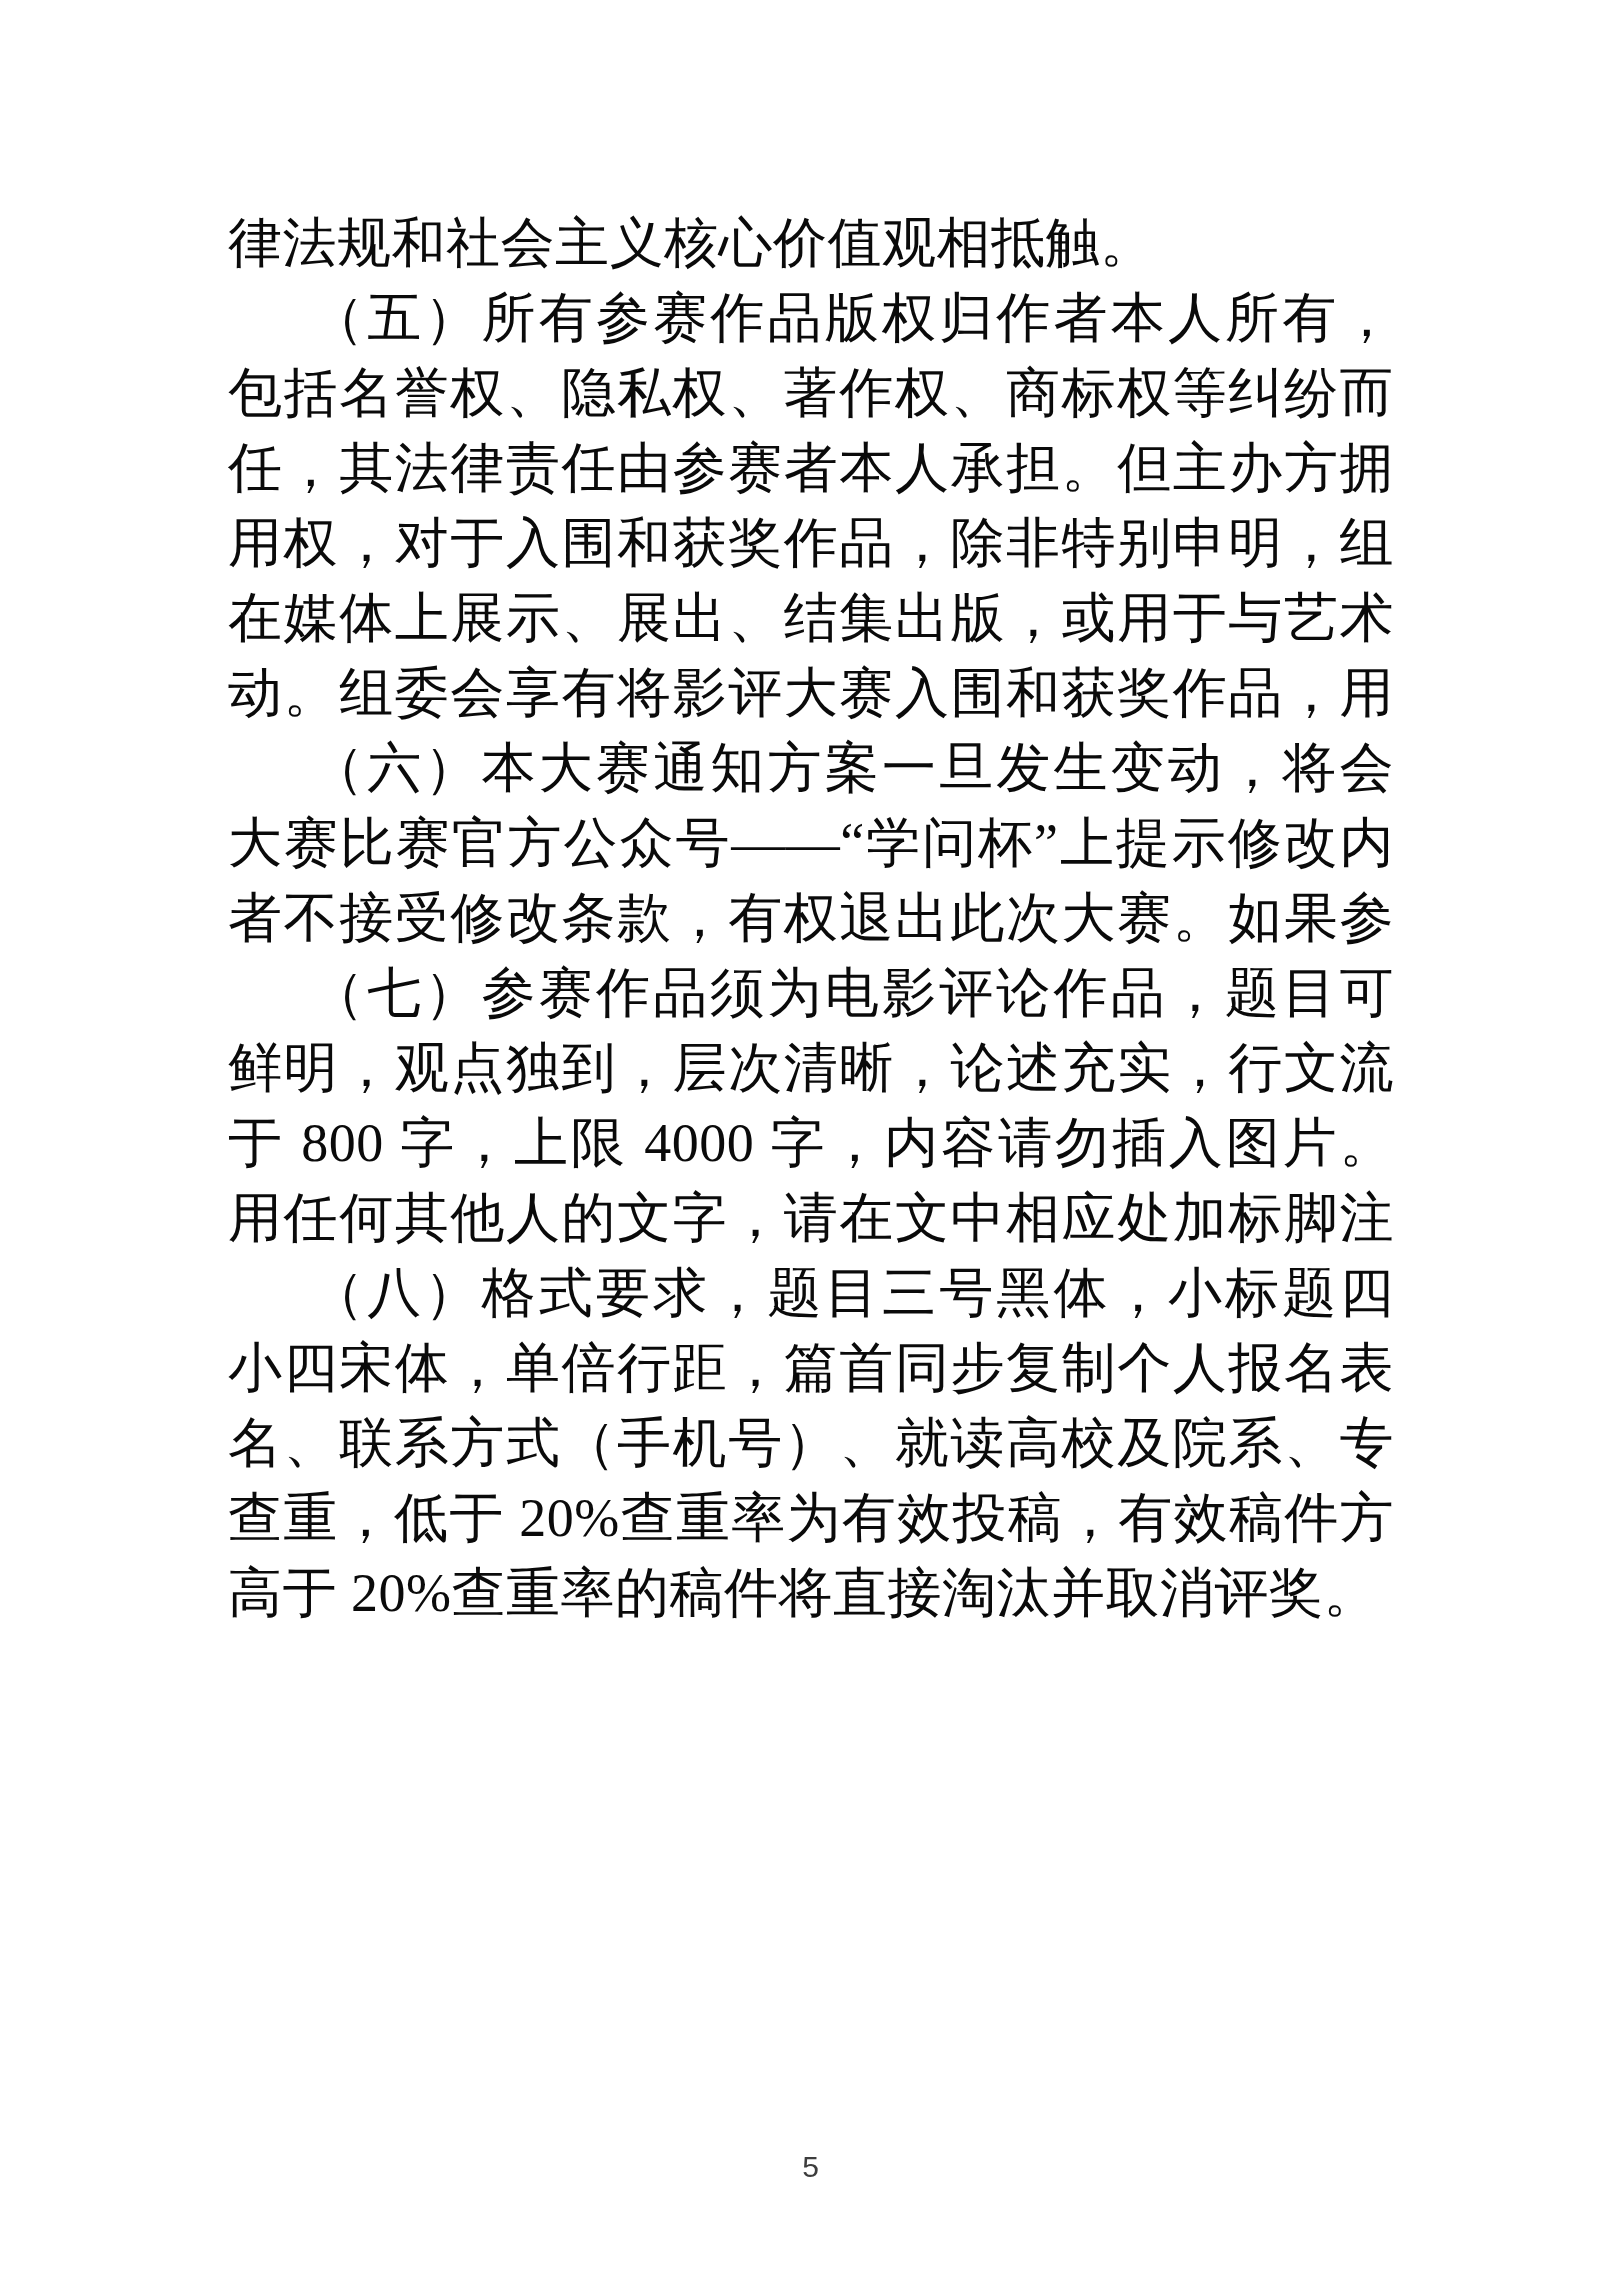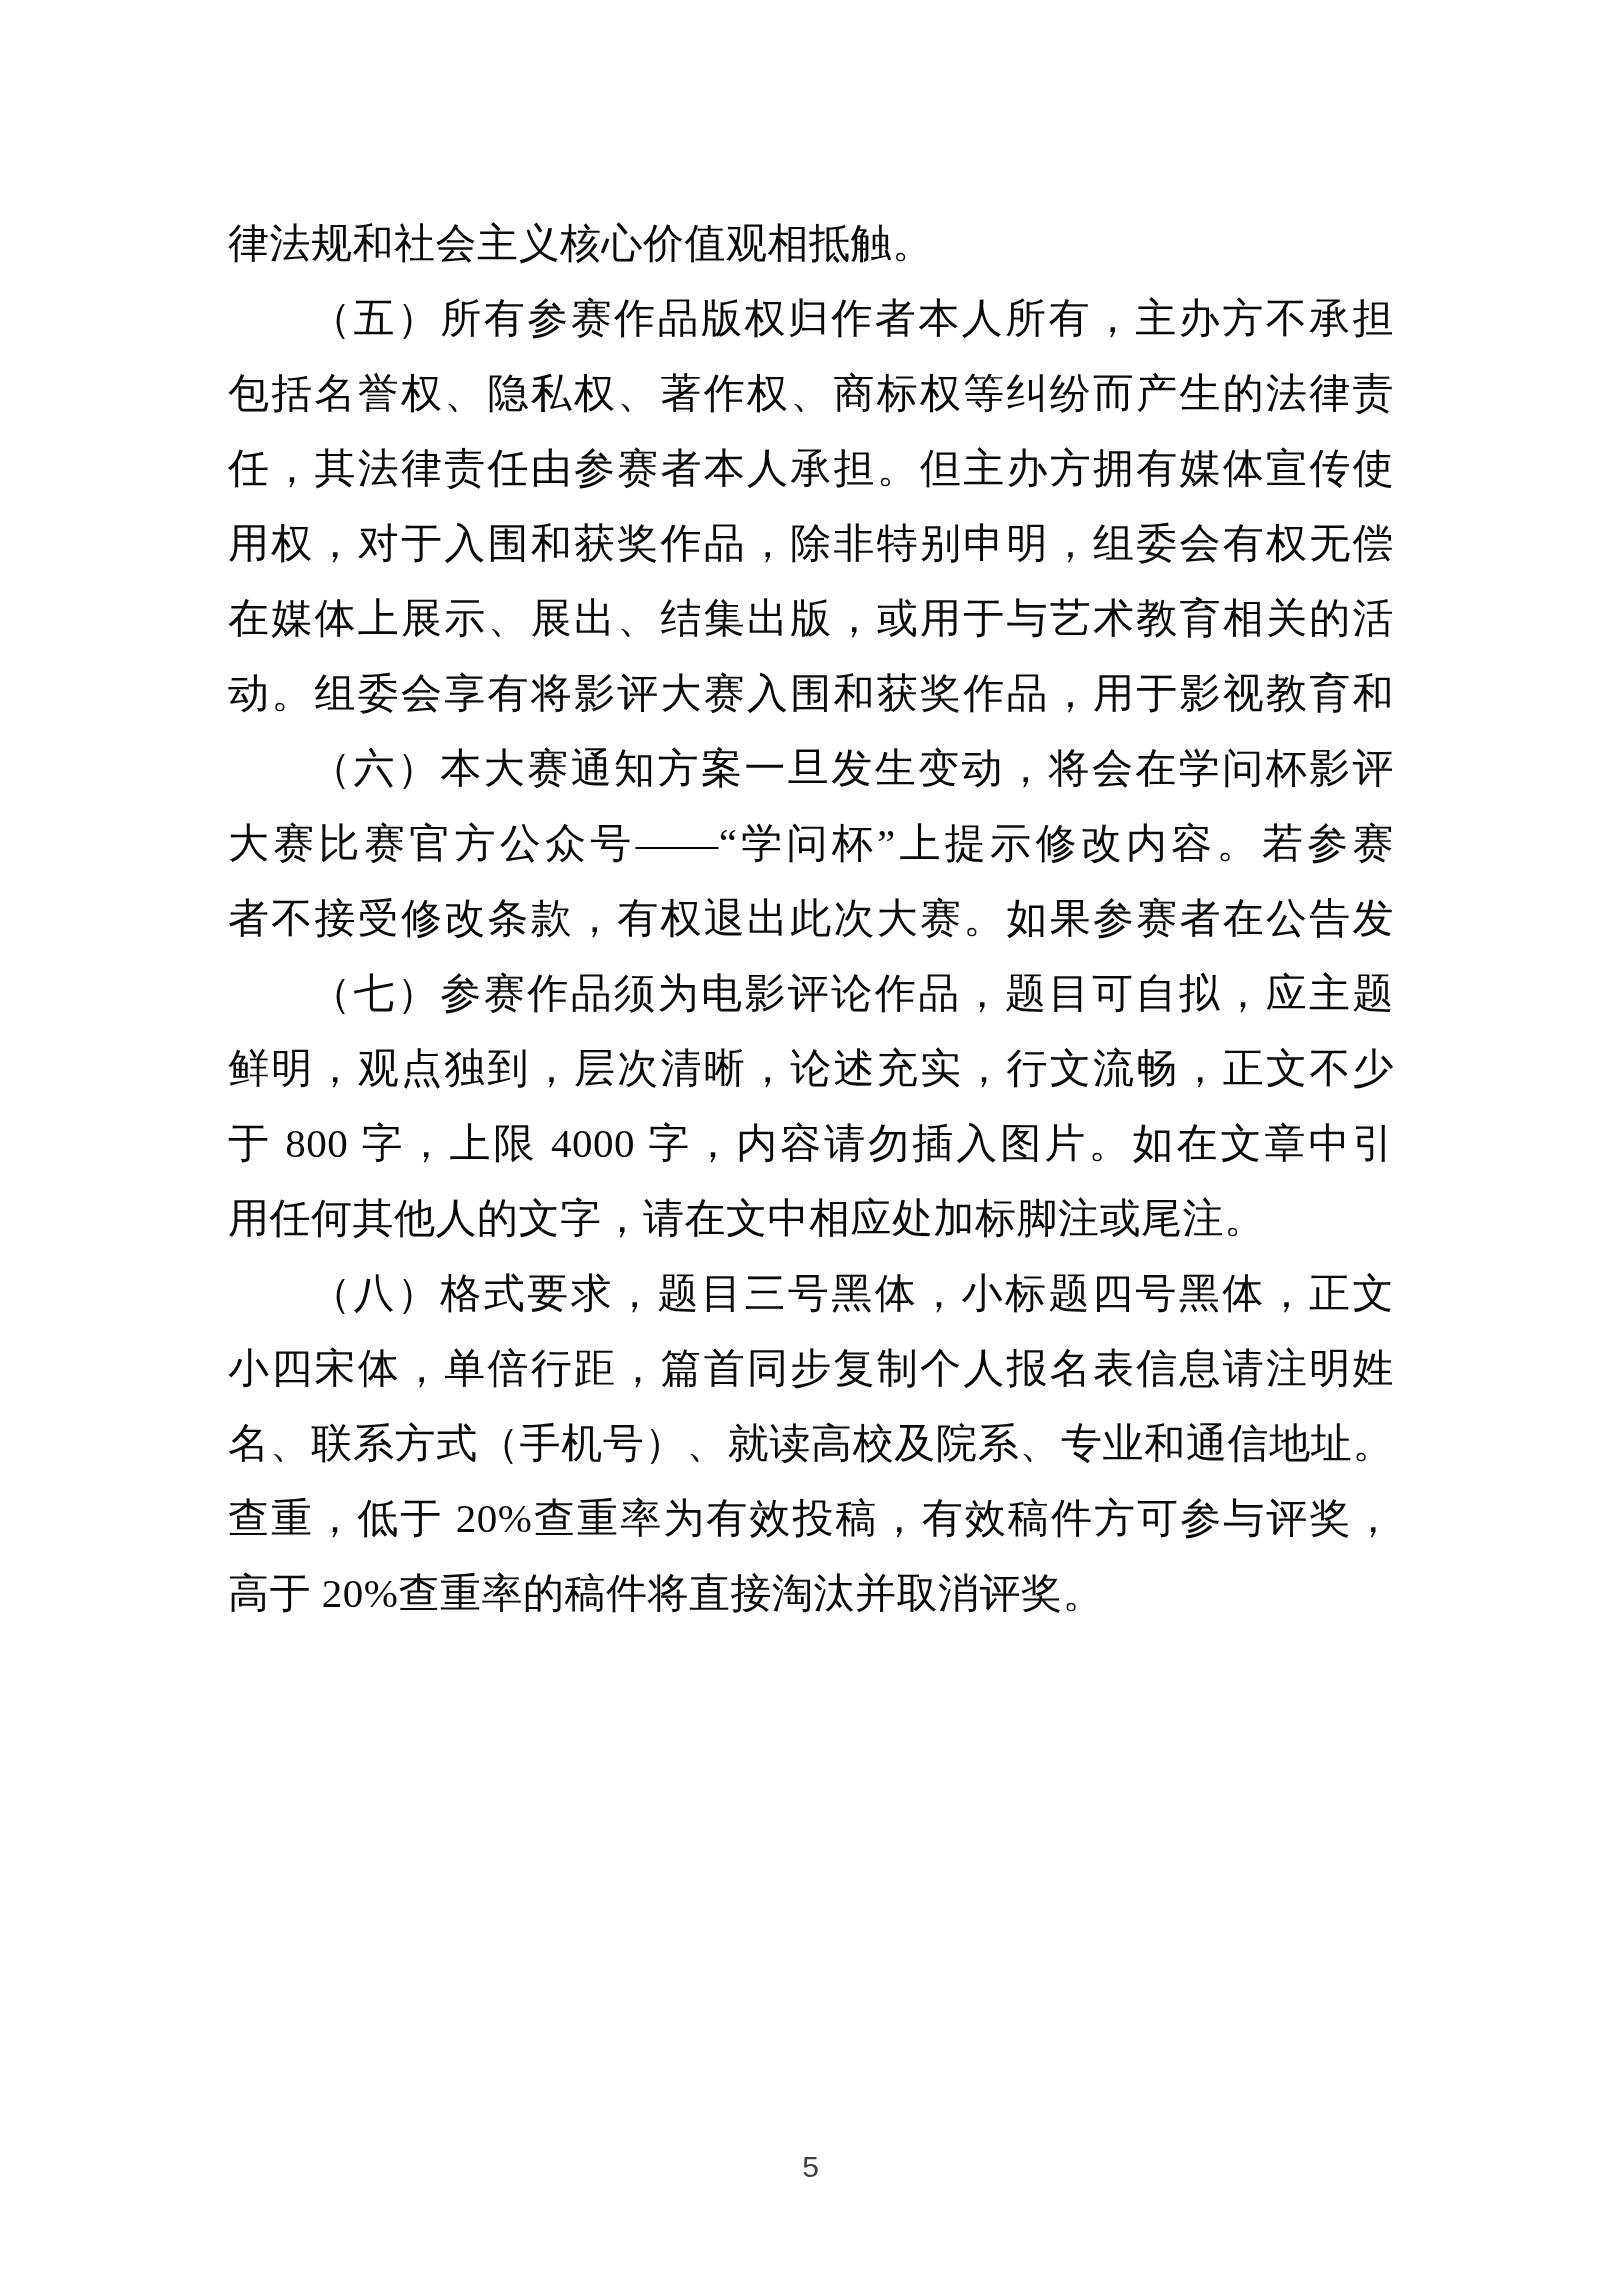--- a/index.html
+++ b/index.html
@@ -14,21 +14,21 @@
     font-family: "Liberation Serif", "DejaVu Serif", serif;
     color: #0a0a0a;
   }
   .body-text {
     position: absolute;
     left: 228px;
     top: 206px;
     width: 1166px;
   }
   .line {
-    font-size: 41px;
+    font-size: 54px;
     height: 75px;
     line-height: 75px;
     overflow: hidden;
     text-align: justify;
     text-justify: inter-character;
     letter-spacing: 0.5px;
     color: #0a0a0a;
   }
   .line.fill { text-align-last: justify; }
   .line.indent { text-indent: 82px; }

